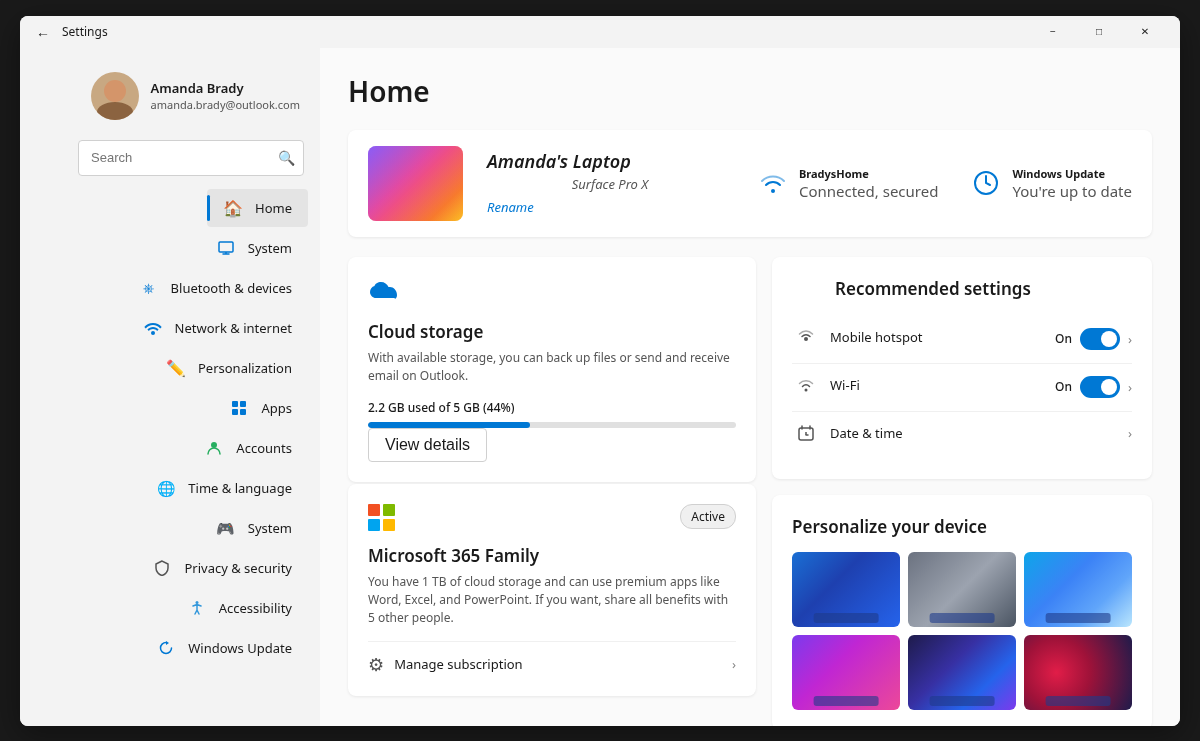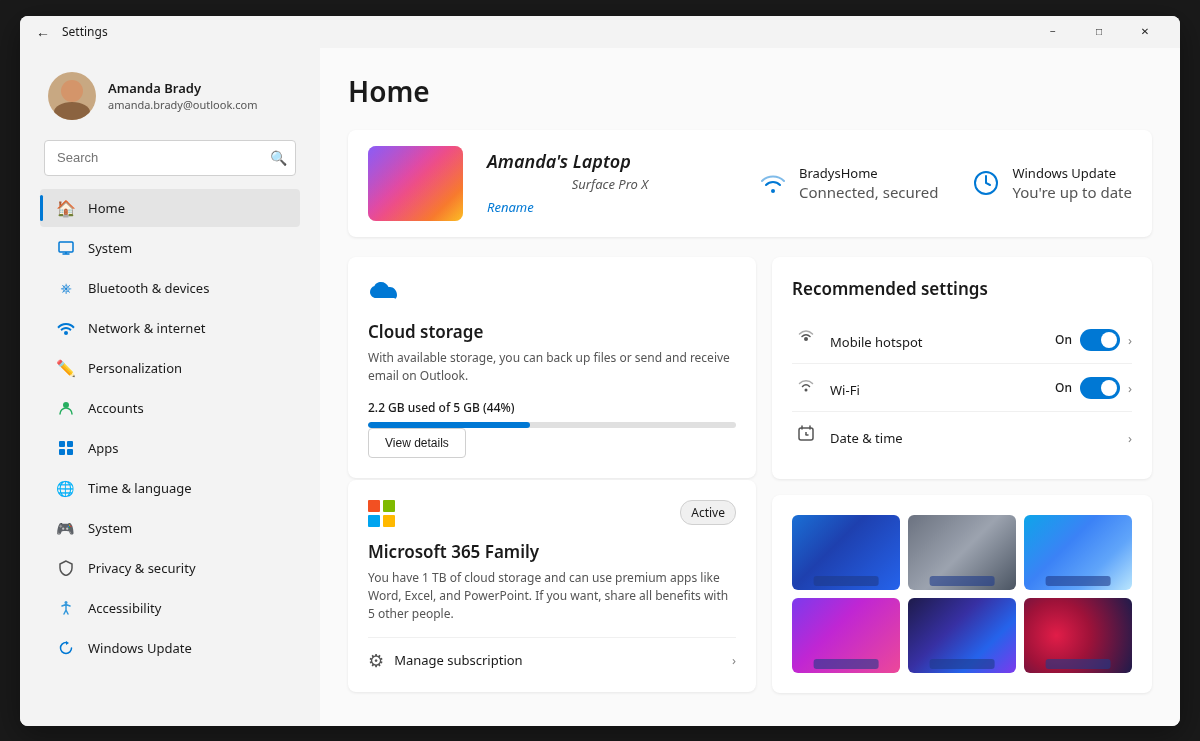--- a/index.html
+++ b/index.html
@@ -62,23 +62,24 @@
       display: flex;
       flex: 1;
       overflow: hidden;
     }
     
     .sidebar {
       width: 300px;
       background: #f3f3f3;
       display: flex;
       flex-direction: column;
-      padding: 12px 12px;
+      padding: 12px 4px;
       flex-shrink: 0;
       overflow-y: auto;
+      align-items: flex-end;
     }
     .user-section {
       display: flex;
       align-items: center;
       gap: 12px;
       padding: 12px 16px 20px 16px;
     }
     .avatar {
       width: 48px;
       height: 48px;
@@ -223,21 +224,21 @@
       gap: 10px;
     }
     .status-icon {
       width: 32px;
       height: 32px;
       display: flex;
       align-items: center;
       justify-content: center;
     }
     .status-info { }
-    .status-label { font-size: 13px; font-weight: 400; color: #1a1a1a; }
+    .status-label { font-size: 11px; font-weight: 700; color: #1a1a1a; }
     .status-sub { font-size: 15px; color: #555; }
     
     .content-grid {
       display: grid;
       grid-template-columns: 1fr 380px;
       gap: 16px;
     }
     .left-col { display: flex; flex-direction: column; gap: 2px; }
     .right-col { display: flex; flex-direction: column; gap: 16px; }
     
@@ -265,21 +266,21 @@
       height: 100%;
       background: #0078d4;
       border-radius: 3px;
       width: 44%;
     }
     .view-details-btn {
       padding: 7px 16px;
       border: 1px solid #d0d0d0;
       border-radius: 4px;
       background: white;
-      font-size: 12px;
+      font-size: 16px;
       cursor: pointer;
       color: #1a1a1a;
     }
     
     .m365-header {
       display: flex;
       justify-content: space-between;
       align-items: flex-start;
       margin-bottom: 12px;
     }
@@ -305,24 +306,24 @@
       justify-content: space-between;
       padding: 10px 0 0 0;
       border-top: 1px solid #f0f0f0;
       margin-top: 12px;
       cursor: pointer;
     }
     .manage-left { display: flex; align-items: center; gap: 10px; }
     .manage-icon { font-size: 18px; color: #555; }
     .manage-label { font-size: 13px; color: #1a1a1a; }
     
-    .rec-title { font-size: 17px; font-weight: 600; color: #1a1a1a; margin-bottom: 16px; }
+    .rec-title { font-size: 17px; font-weight: 600; color: #1a1a1a; margin-bottom: 16px; margin-left: 43px; }
     .rec-item {
       display: flex;
-      align-items: flex-end;
+      align-items: flex-start;
       padding: 12px 0;
       border-bottom: 1px solid #f0f0f0;
       gap: 10px;
     }
     .rec-item:last-child { border-bottom: none; }
     .rec-icon { width: 28px; text-align: center; font-size: 16px; color: #555; }
     .rec-label { flex: 1; font-size: 13px; color: #1a1a1a; }
     .rec-right { display: flex; align-items: center; gap: 8px; }
     .rec-on { font-size: 12px; color: #1a1a1a; font-weight: 500; }
     .toggle {
@@ -450,37 +451,37 @@
             </svg>
         </span>
         <span class="nav-label">Network &amp; internet</span>
       </div>
       <div class="nav-item">
         <span class="nav-icon" style="color:#e67e22">✏️</span>
         <span class="nav-label">Personalization</span>
       </div>
       <div class="nav-item">
         <span class="nav-icon">
-          <svg width="16" height="16" viewBox="0 0 16 16" fill="#27ae60">
-              <circle cx="8" cy="5" r="3"></circle>
-              <path d="M2 14c0-3.3 2.7-6 6-6s6 2.7 6 6" fill="none" stroke="#27ae60" stroke-width="1.5" stroke-linecap="round"></path>
-            </svg>
-        </span>
-        <span class="nav-label">Accounts</span>
-      </div>
-      <div class="nav-item">
-        <span class="nav-icon">
           <svg width="16" height="16" viewBox="0 0 16 16" fill="#0078d4">
               <rect x="1" y="1" width="6" height="6" rx="1"></rect>
               <rect x="9" y="1" width="6" height="6" rx="1"></rect>
               <rect x="1" y="9" width="6" height="6" rx="1"></rect>
               <rect x="9" y="9" width="6" height="6" rx="1"></rect>
             </svg>
         </span>
         <span class="nav-label">Apps</span>
+      </div>
+      <div class="nav-item">
+        <span class="nav-icon">
+          <svg width="16" height="16" viewBox="0 0 16 16" fill="#27ae60">
+              <circle cx="8" cy="5" r="3"></circle>
+              <path d="M2 14c0-3.3 2.7-6 6-6s6 2.7 6 6" fill="none" stroke="#27ae60" stroke-width="1.5" stroke-linecap="round"></path>
+            </svg>
+        </span>
+        <span class="nav-label">Accounts</span>
       </div>
       <div class="nav-item">
         <span class="nav-icon" style="font-size:15px">🌐</span>
         <span class="nav-label">Time &amp; language</span>
       </div>
       <div class="nav-item">
         <span class="nav-icon" style="font-size:15px">🎮</span>
         <span class="nav-label">System</span>
       </div>
       <div class="nav-item">
@@ -640,20 +641,21 @@
                 </svg>
               </span>
               <span class="rec-label">Date &amp; time</span>
               <div class="rec-right">
                 <span class="chevron">›</span>
               </div>
             </div>
           </div>
 
           <div class="card">
+            <div class="personalize-title">Personalize your device</div>
             <div class="wallpaper-grid">
               <div class="wallpaper-thumb wt-1">
                 <div class="wt-thumb-bar"></div>
               </div>
               <div class="wallpaper-thumb wt-2">
                 <div class="wt-thumb-bar"></div>
               </div>
               <div class="wallpaper-thumb wt-3">
                 <div class="wt-thumb-bar"></div>
               </div>

